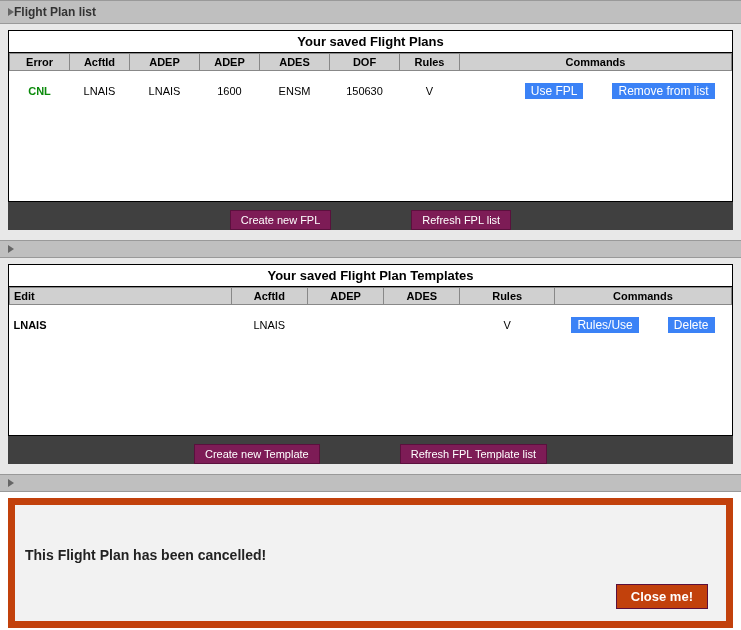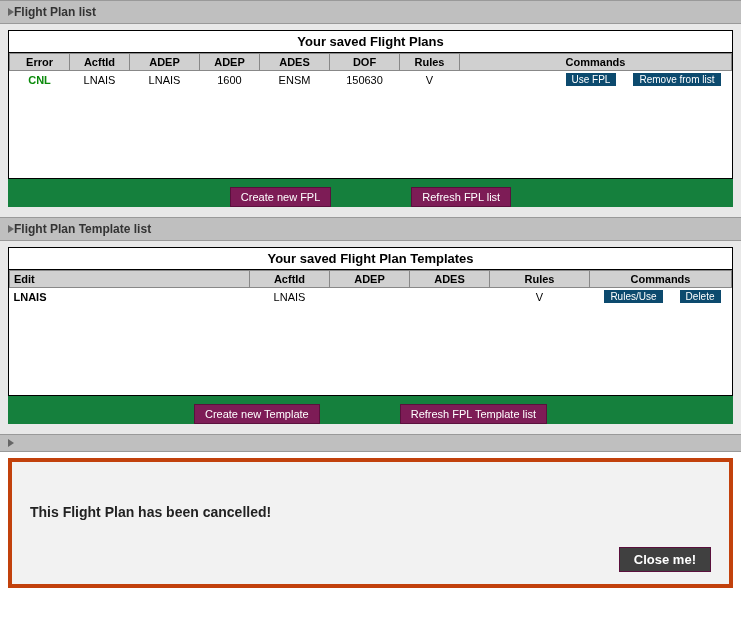--- a/index.html
+++ b/index.html
@@ -52,73 +52,73 @@
     font-size: 11px;
   }
   thead th {
     background: #d0d0d0;
     border: 1px solid #888;
     padding: 2px 4px;
     font-weight: bold;
     text-align: center;
   }
   tbody td {
-    padding: 2px 4px;
+    padding: 12px 4px;
     text-align: center;
     border: none;
   }
   .status-cnl { color: #0a8a0a; font-weight: bold; }
   .spacer { height: 90px; background: #fff; }
   .spacer2 { height: 90px; background: #fff; }
   .btn-row {
     display: flex;
     justify-content: center;
     gap: 80px;
     padding: 8px 0 0 0;
-    background: #15803d;
+    background: #404040;
   }
   .btn {
     background: #7d1c56;
     color: #fff;
     border: 1px solid #5a103d;
     padding: 3px 10px;
     font-size: 11px;
     cursor: pointer;
     font-family: inherit;
   }
   .btn-sm {
-    background: #0c4a6e;
+    background: #3b82f6;
     color: #fff;
     border: none;
     padding: 1px 6px;
-    font-size: 10px;
+    font-size: 12px;
     cursor: pointer;
     font-family: inherit;
-    margin: 0 7px;
+    margin: 0 13px;
   }
   .cmd-cell { text-align: right; padding-right: 4px; white-space: nowrap; }
   .msg-panel {
     margin: 6px 8px 0 8px;
-    border: 4px solid #c2410c;
+    border: 7px solid #c2410c;
     background: #f2f2f2;
-    padding: 14px 18px 12px 18px;
+    padding: 14px 18px 12px 10px;
     min-height: 130px;
     position: relative;
   }
   .msg-text {
     font-weight: bold;
     font-size: 14px;
     color: #222;
     margin-top: 28px;
   }
   .msg-close {
     position: absolute;
     right: 18px;
     bottom: 12px;
-    background: #404040;
+    background: #c2410c;
     color: #fff;
     border: 1px solid #5a103d;
     padding: 4px 14px;
     font-size: 13px;
     font-weight: bold;
     cursor: pointer;
     font-family: inherit;
   }
   .name-bold { font-weight: bold; text-align:left; }
 </style>
@@ -174,21 +174,20 @@
     <div class="spacer"></div>
   </div>
   <div class="btn-row">
     <button class="btn">Create new FPL</button>
     <button class="btn">Refresh FPL list</button>
   </div>
 </div>
 
 <div class="section-header">
   <span class="chev"></span>
-  <span>Flight Plan Template list</span>
 </div>
 <div class="panel">
   <div class="tbl-wrap">
     <div class="tbl-title">Your saved Flight Plan Templates</div>
     <table>
       <colgroup>
         <col style="width:240px">
           <col style="width:80px">
           <col style="width:80px">
           <col style="width:80px">

